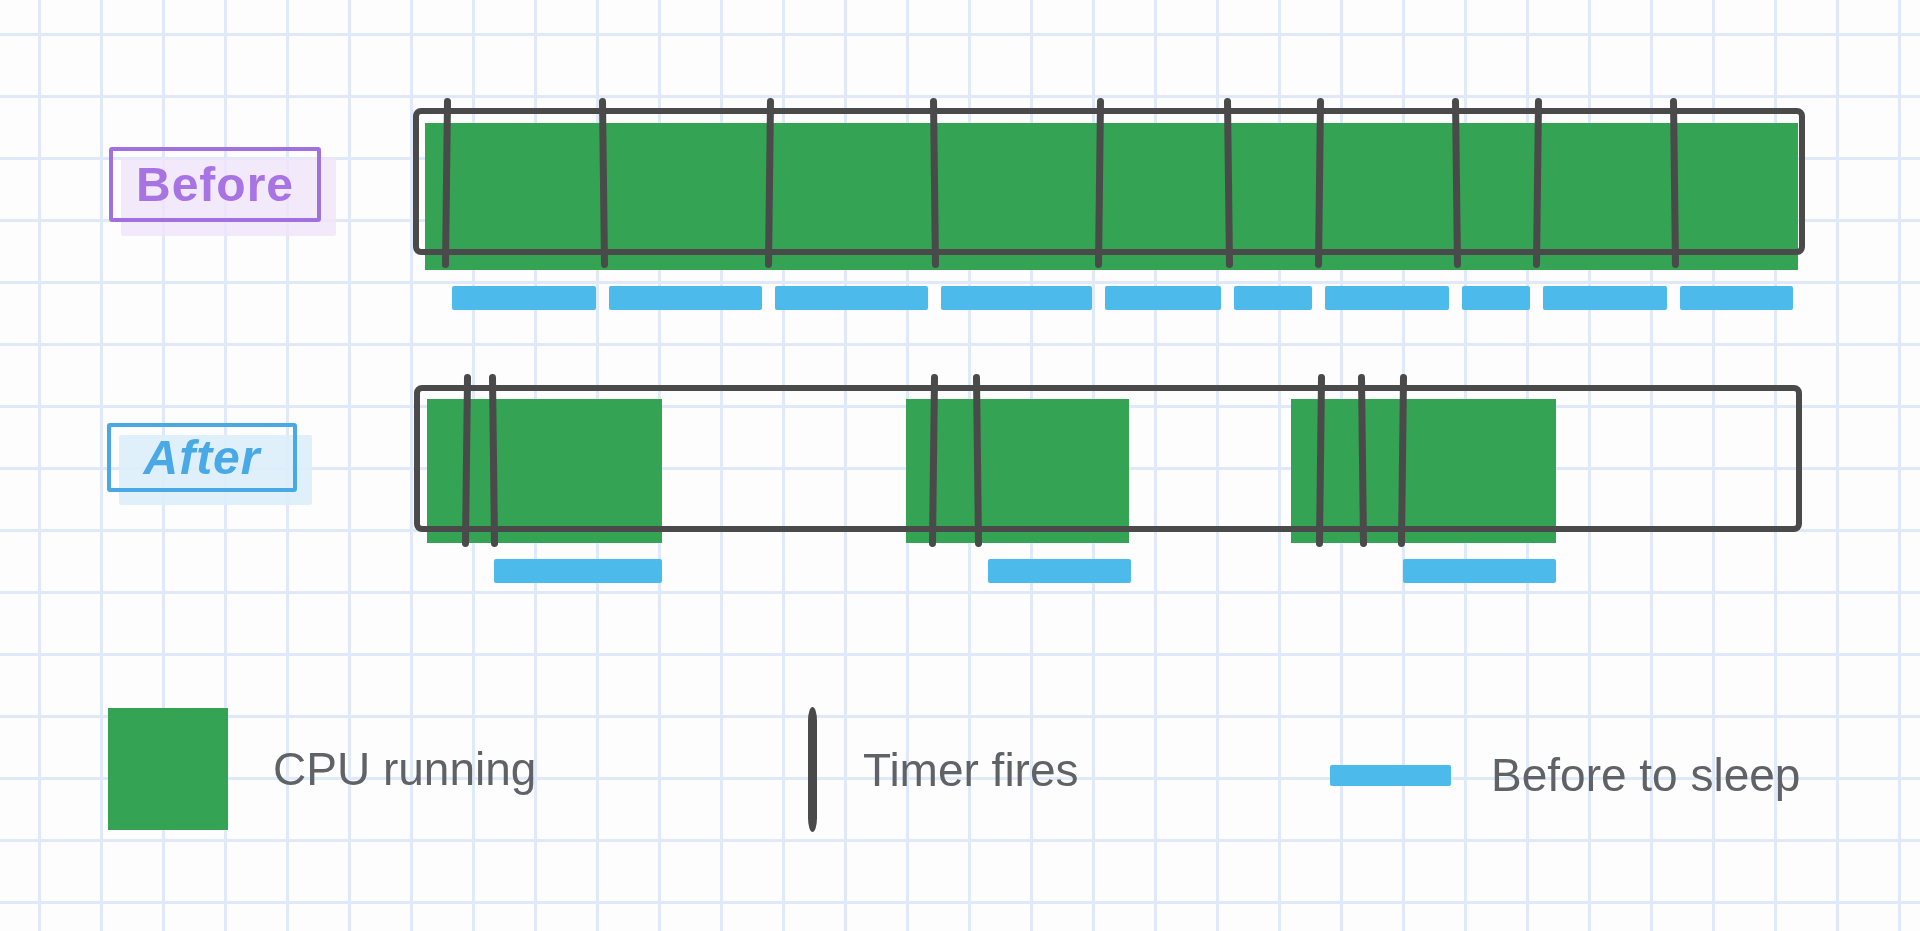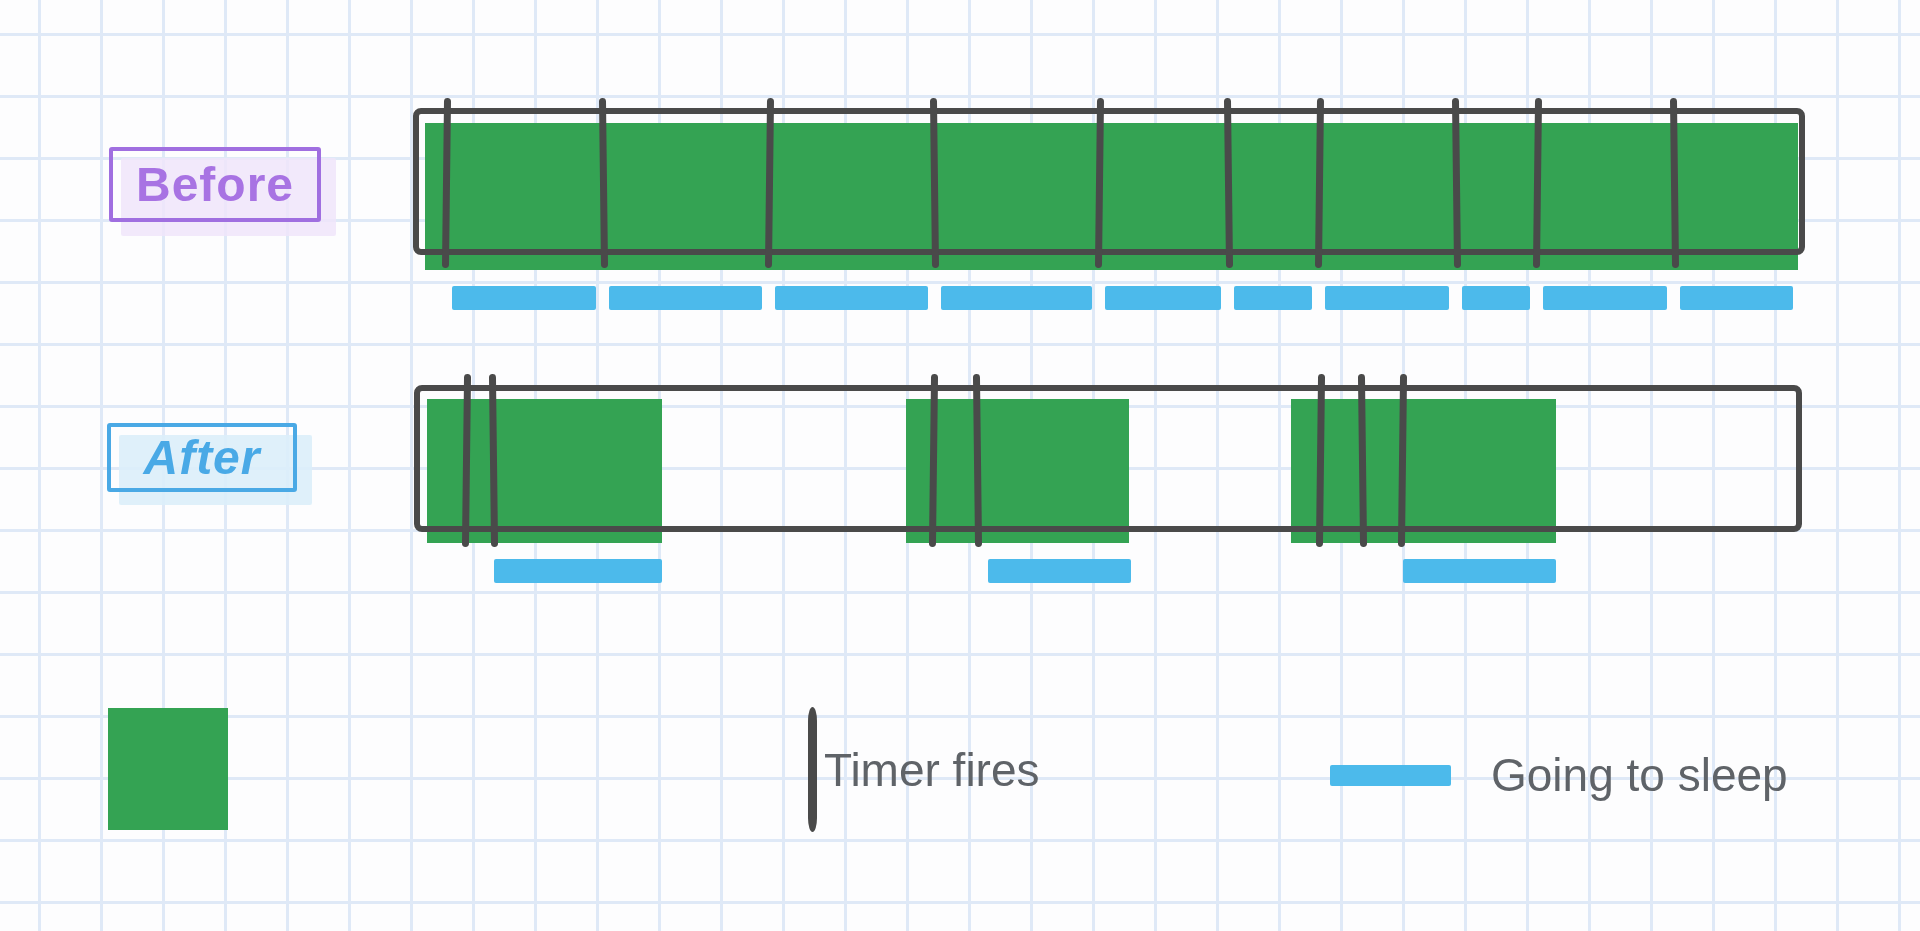--- a/index.html
+++ b/index.html
@@ -62,21 +62,21 @@
     font-size: 46px; color: var(--legend-text, #5f6368);
     white-space: nowrap;
   }
   .swatch-green { left: 108px; top: 708px; width: 120px; height: 122px; background: var(--green, #34a353); }
   .legend-cpu-label { left: 273px; top: 741px; }
   .swatch-timer {
     left: 808px; top: 707px; width: 9px; height: 125px;
     background: var(--dark, #4a4a4a);
     border-radius: 50% / 14px;
   }
-  .legend-timer-label { left: 824px; top: 742px; }
+  .legend-timer-label { left: 863px; top: 742px; }
   .swatch-sleep { left: 1330px; top: 765px; width: 121px; height: 21px; background: var(--blue, #4cbaeb); border-radius: 2px; }
   .legend-sleep-label { left: 1491px; top: 747px; }
 </style>
 </head>
 <body>
 
 <div class="canvas">
 
   <div class="label-wrap before-wrap">
     <div class="label-fill"></div>
@@ -125,20 +125,21 @@
       <div class="tick" style="left: 973.5px; top: 374px; width: 7px; height: 173px; transform: rotate(-0.7deg);"></div>
       <div class="tick" style="left: 1316.5px; top: 374px; width: 7px; height: 173px; transform: rotate(0.7deg);"></div>
       <div class="tick" style="left: 1358.5px; top: 374px; width: 7px; height: 173px; transform: rotate(-0.7deg);"></div>
       <div class="tick" style="left: 1398.5px; top: 374px; width: 7px; height: 173px; transform: rotate(0.7deg);"></div>
       <div class="sleep-bar" style="left: 494px; top: 559px; width: 168px; height: 24px;"></div>
       <div class="sleep-bar" style="left: 988px; top: 559px; width: 143px; height: 24px;"></div>
       <div class="sleep-bar" style="left: 1403px; top: 559px; width: 153px; height: 24px;"></div>
     </div>
 
   <div class="swatch-green"></div>
+  <span class="legend-label legend-cpu-label">CPU running</span>
 
   <div class="swatch-timer"></div>
   <span class="legend-label legend-timer-label">Timer fires</span>
 
   <div class="swatch-sleep"></div>
-  <span class="legend-label legend-sleep-label">Going to sleep</span>
+  <span class="legend-label legend-sleep-label">Before to sleep</span>
 
 </div>
 
 </body></html>

